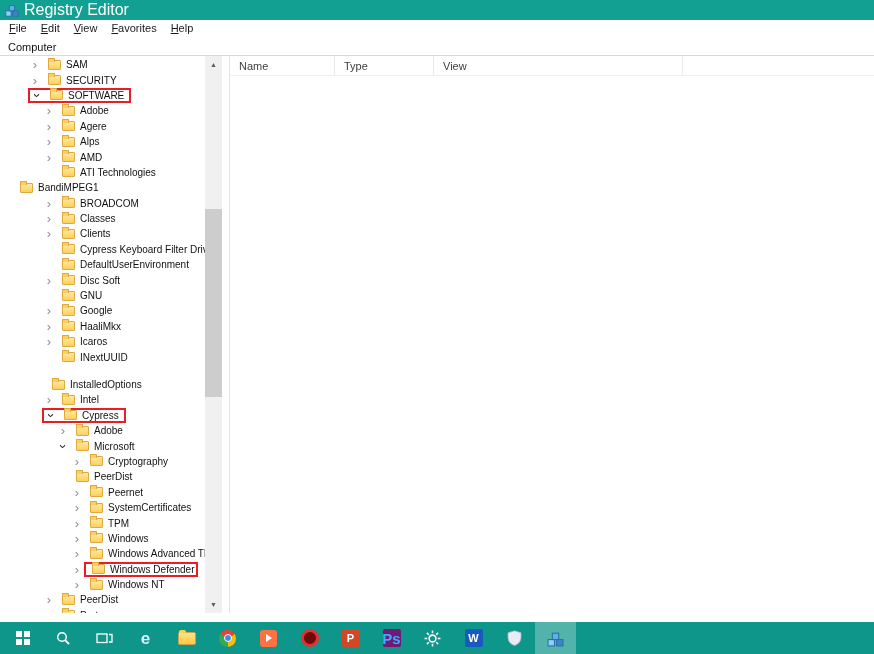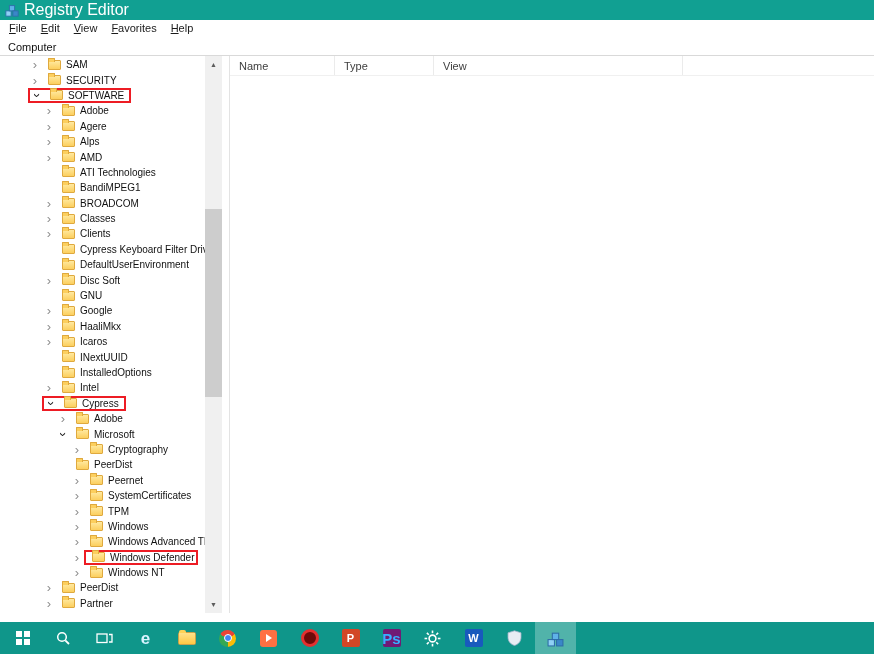--- a/index.html
+++ b/index.html
@@ -138,21 +138,21 @@
           <div class="tree-row" style="padding-left: 42px;">
             <span class="chev right">›</span>
             <span class="folder"></span>
             <span class="lbl">AMD</span>
           </div>
           <div class="tree-row" style="padding-left: 42px;">
             <span class="chev none">›</span>
             <span class="folder"></span>
             <span class="lbl">ATI Technologies</span>
           </div>
-          <div class="tree-row" style="padding-left: 42px;">
+          <div class="tree-row" style="">
             <span class="chev none">›</span>
             <span class="folder"></span>
             <span class="lbl">BandiMPEG1</span>
           </div>
           <div class="tree-row" style="padding-left: 42px;">
             <span class="chev right">›</span>
             <span class="folder"></span>
             <span class="lbl">BROADCOM</span>
           </div>
           <div class="tree-row" style="padding-left: 42px;">
@@ -198,21 +198,21 @@
           <div class="tree-row" style="padding-left: 42px;">
             <span class="chev right">›</span>
             <span class="folder"></span>
             <span class="lbl">Icaros</span>
           </div>
           <div class="tree-row" style="padding-left: 42px;">
             <span class="chev none">›</span>
             <span class="folder"></span>
             <span class="lbl">INextUUID</span>
           </div>
-          <div class="tree-row" style="padding-left: 42px;">
+          <div class="tree-row" style="padding-left: 32px; margin-top: 12px;">
             <span class="chev none">›</span>
             <span class="folder"></span>
             <span class="lbl">InstalledOptions</span>
           </div>
           <div class="tree-row" style="padding-left: 42px;">
             <span class="chev right">›</span>
             <span class="folder"></span>
             <span class="lbl">Intel</span>
           </div>
           <div class="tree-row" style="padding-left: 42px;">

